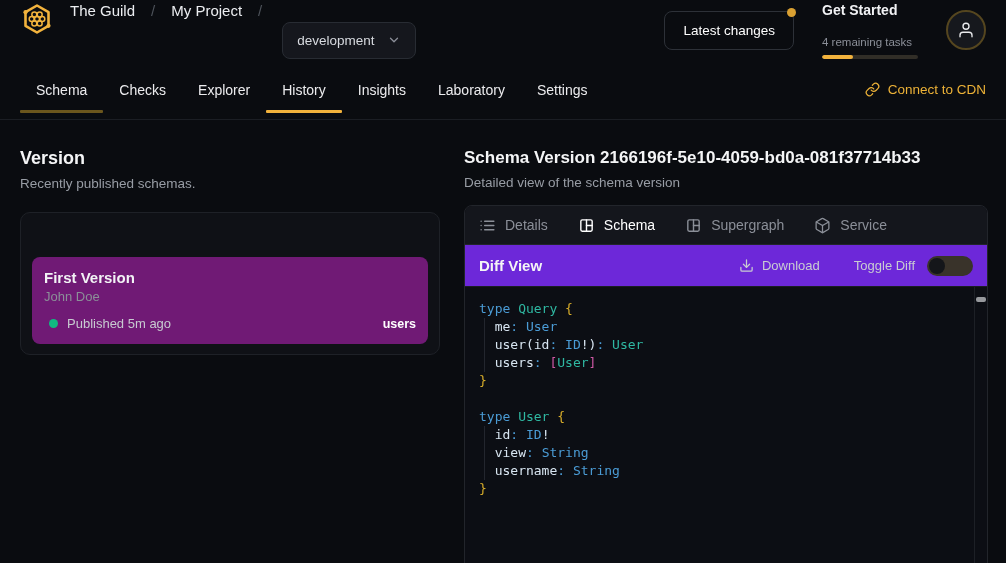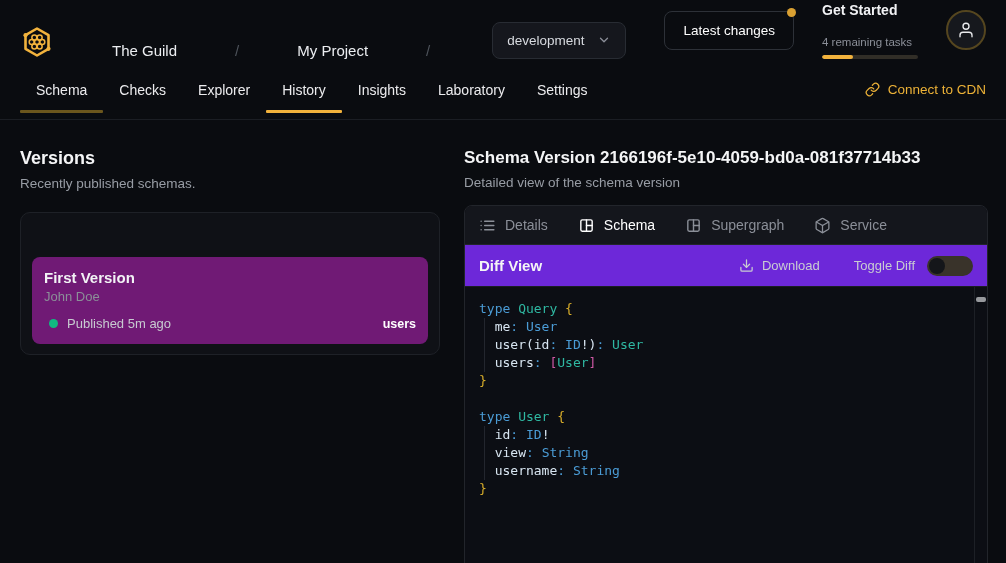--- a/index.html
+++ b/index.html
@@ -1,21 +1,21 @@
 <!DOCTYPE html>
 <html><head>
 <meta charset="utf-8">
 <style>
   * { margin:0; padding:0; box-sizing:border-box; }
   html,body { width:1006px; height:563px; overflow:hidden; }
   body { background:#0a0c10; color:#fff; font-family:"Liberation Sans",sans-serif; }
 
   
   .topbar { height:60px; display:flex; align-items:center; padding:0 20px; }
-  .brand-group { display:flex; align-items:flex-end;gap:42px; }
+  .brand-group { display:flex; align-items:flex-start; }
   .logo { width:34px; height:34px; display:block; }
   .crumb { font-size:15px; color:#eceef1; margin-left:16px; }
   .sep { color:#4e535b; margin-left:16px; font-size:15px; }
   .target-btn { display:flex; align-items:center; gap:12px; margin-left:20px;
     background:#15171d; border:1px solid #282c33; border-radius:8px;
     padding:10px 14px; font-size:13.5px; color:#d8dbe0; cursor:pointer;margin-top:20px; }
   .chev { width:14px; height:14px; stroke:#8b8f98; }
   .header-right { margin-left:auto; display:flex; align-items:center; gap:28px; }
   .latest-btn { position:relative; background:transparent; border:1px solid #2d3138;
     border-radius:8px; padding:11px 18px; font-size:13.5px; color:#fff; cursor:pointer;
@@ -161,21 +161,21 @@
       <path d="M10 13a5 5 0 0 0 7.54.54l3-3a5 5 0 0 0-7.07-7.07l-1.72 1.71"></path>
       <path d="M14 11a5 5 0 0 0-7.54-.54l-3 3a5 5 0 0 0 7.07 7.07l1.71-1.71"></path>
     </svg>
     <span>Connect to CDN</span>
   </div>
 </div>
 
 <div class="main">
 
   <div class="left-col">
-    <div class="sec-title">Versions</div>
+    <div class="sec-title">Version</div>
     <div class="sec-sub">Recently published schemas.</div>
     <div class="versions-card">
       <div class="version-item">
         <div class="vi-name">First Version</div>
         <div class="vi-author">John Doe</div>
         <div class="vi-meta">
           <span class="status-dot"></span>
           <span class="vi-status">Published 5m ago</span>
           <span class="vi-service">users</span>
         </div>

